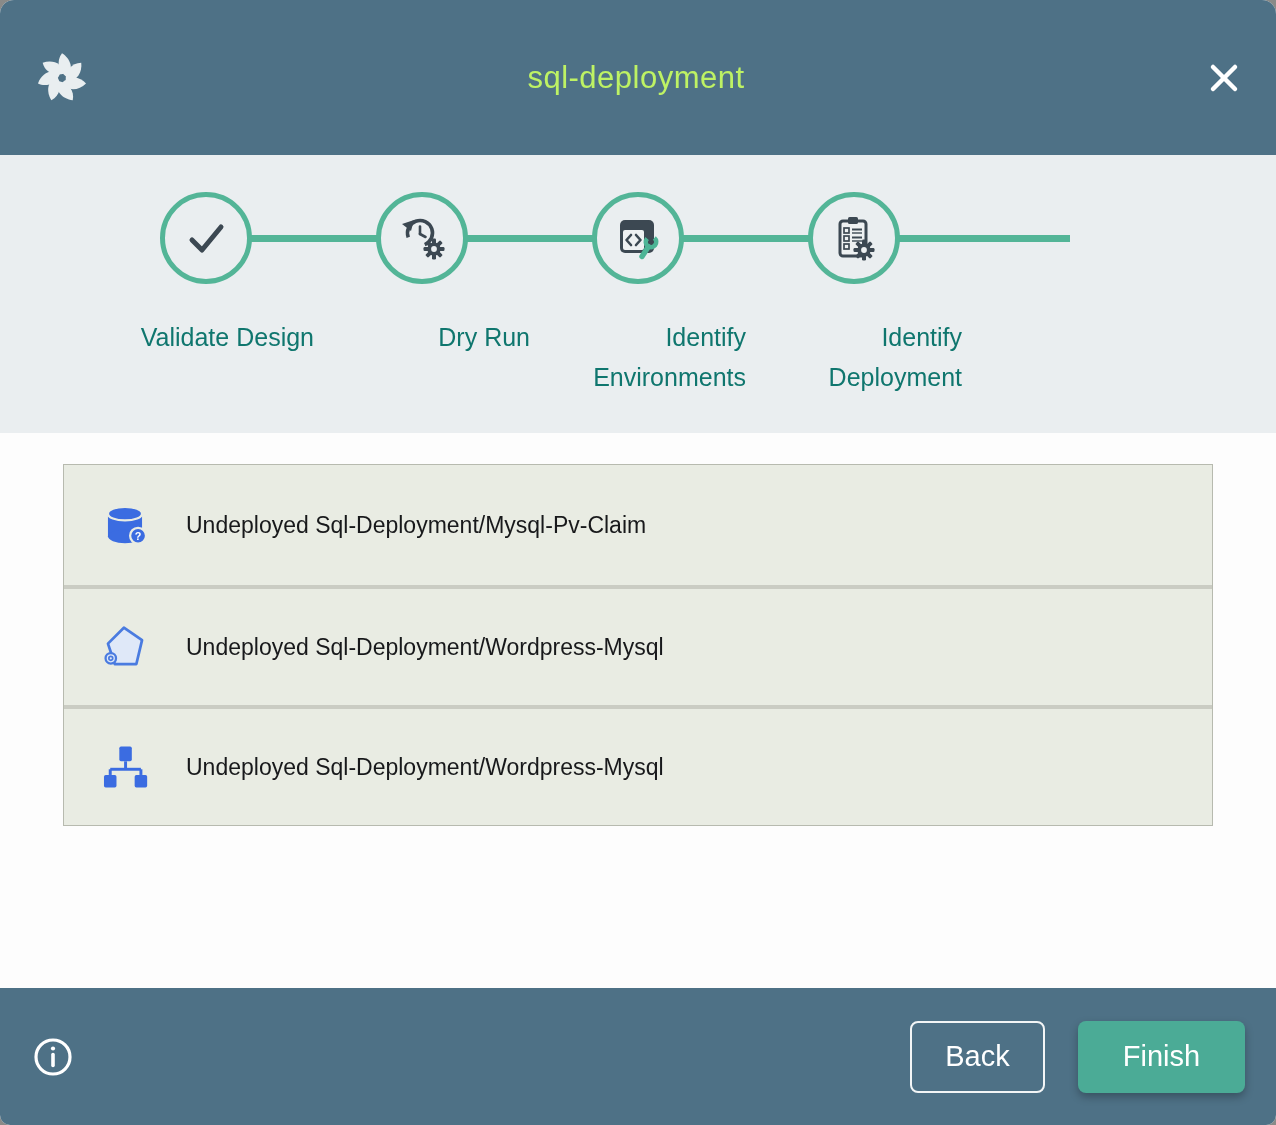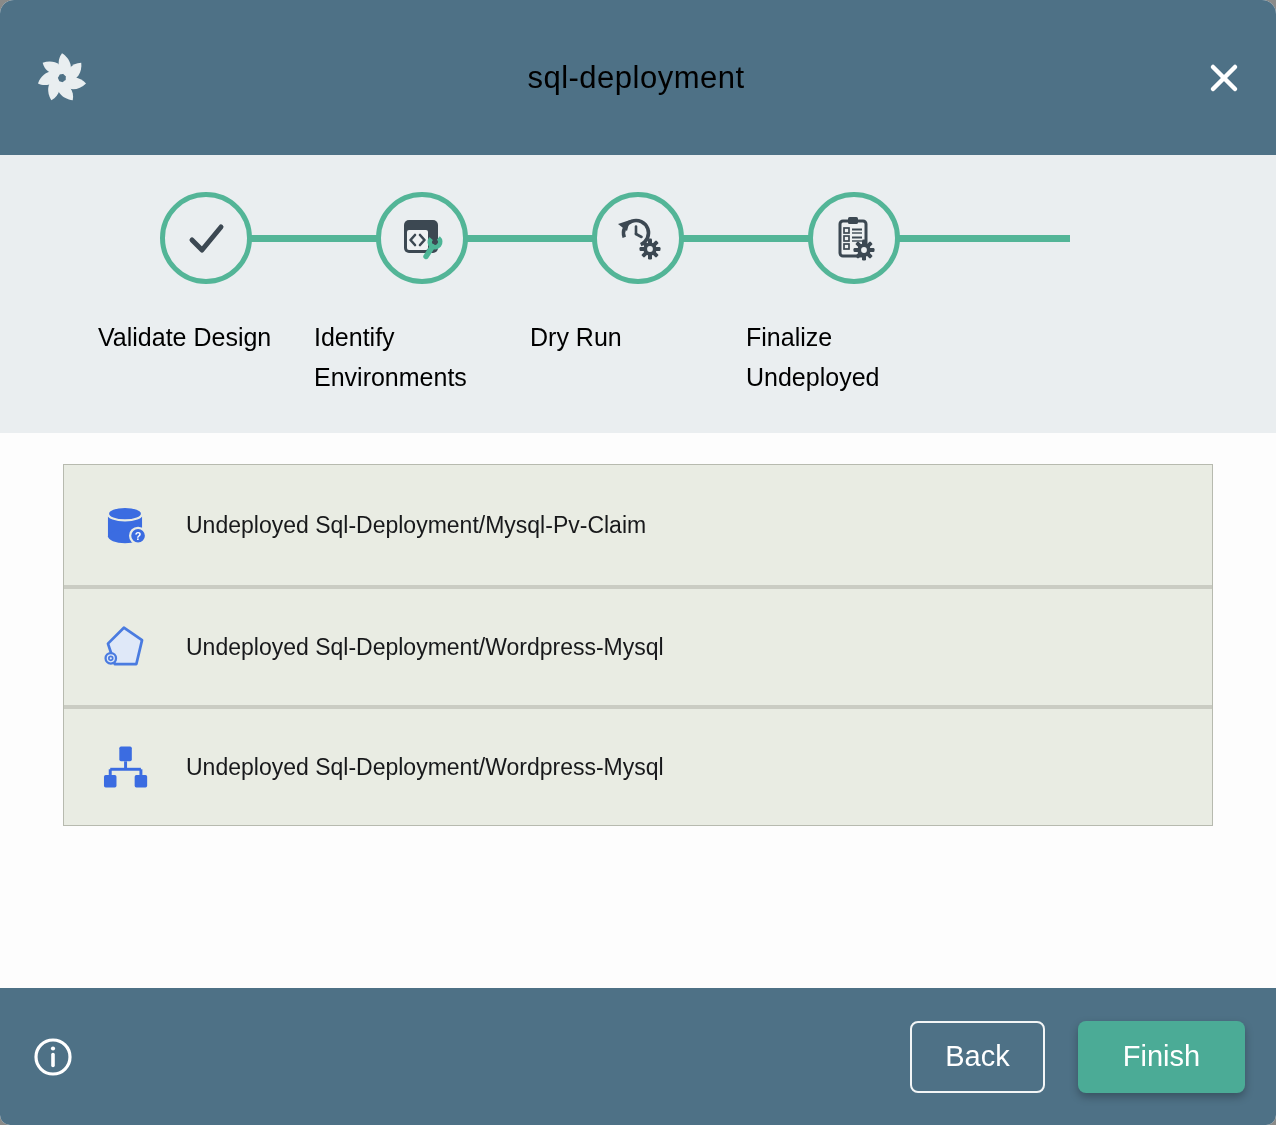--- a/index.html
+++ b/index.html
@@ -8,37 +8,37 @@
     width:1276px; height:1125px; display:flex; flex-direction:column;
     border-radius:14px 14px 10px 10px; overflow:hidden; background:#ffffff;
   }
   
   .hdr {
     height:155px; background:#4e7186; flex:0 0 auto;
     display:flex; align-items:center; padding:0 34px; position:relative;
   }
   .hdr-title {
     position:absolute; left:0; right:4px; text-align:center;
-    color:#000000; font-size:31px; letter-spacing:.5px;
+    color:#bef264; font-size:31px; letter-spacing:.5px;
   }
   .logo { width:56px; height:56px; z-index:1; }
   .close-btn { position:absolute; right:28px; top:50%; transform:translateY(-50%); width:48px; height:48px; cursor:pointer; display:flex; align-items:center; justify-content:center; }
   
   .stepper { height:278px; background:#eaeef0; flex:0 0 auto; position:relative; }
   .steps-row { width:1080px; margin:0 auto; position:relative; padding-top:37px; display:flex; }
   .connector { position:absolute; top:79.5px; left:108px; right:108px; height:7px; background:#53b597; }
   .step { width:216px; display:flex; flex-direction:column; align-items:center; }
   .step-circle {
     width:92px; height:92px; border-radius:50%; border:5px solid #53b597;
     background:#eaeef0; position:relative; z-index:1;
     display:flex; align-items:center; justify-content:center;
   }
   .step-circle.current { background:#c6d3db; }
   .step-label {
-    margin-top:33px; font-size:25px; color:#000000; text-align:left; line-height:1.6; width:216px;
+    margin-top:33px; font-size:25px; color:#0f766e; text-align:right; line-height:1.6; width:216px;
   }
   
   .content { flex:1 1 auto; background:#fdfdfd; }
   .list-box {
     width:1150px; margin:31px 0 0 63px;
     border:1px solid #b7baaf; background:#e9ece3;
   }
   .list-row { display:flex; align-items:center; background:#e9ece3; }
   .list-row + .list-row { border-top:4px solid #caccc3; }
   .row-head { height:114px; padding-left:32px; }
@@ -96,49 +96,49 @@
           <svg width="48" height="48" viewBox="0 0 48 48">
             <path d="M10 26 L20 36 L39 13" fill="none" stroke="#3c4852" stroke-width="5" stroke-linecap="round" stroke-linejoin="round"></path>
           </svg>
         </div>
         <div class="step-label">Validate Design</div>
       </div>
 
       <div class="step">
         <div class="step-circle">
           <svg width="50" height="50" viewBox="0 0 50 50">
-            <rect x="7" y="7" width="34" height="33" rx="5" fill="#3c4852"></rect>
-            <rect x="10" y="17" width="21" height="20" rx="2" fill="#eef1f2"></rect>
-            <path d="M18 22 L13.5 27 L18 32" fill="none" stroke="#3c4852" stroke-width="2.6" stroke-linecap="round" stroke-linejoin="round"></path>
-            <path d="M23 22 L27.5 27 L23 32" fill="none" stroke="#3c4852" stroke-width="2.6" stroke-linecap="round" stroke-linejoin="round"></path>
-            <circle cx="38" cy="29" r="5.2" fill="none" stroke="#4db596" stroke-width="4.6" stroke-dasharray="24 9" transform="rotate(-50 38 29)"></circle>
-            <line x1="35.5" y1="33.5" x2="29" y2="43.5" stroke="#4db596" stroke-width="5.4" stroke-linecap="round"></line>
-          </svg>
-        </div>
-        <div class="step-label">Identify Environments</div>
-      </div>
-
-      <div class="step">
-        <div class="step-circle">
-          <svg width="50" height="50" viewBox="0 0 50 50">
             <circle cx="23" cy="20" r="12.5" fill="none" stroke="#3c4852" stroke-width="3.6" stroke-dasharray="58 21" transform="rotate(160 23 20)"></circle>
             <polygon points="5,11 17,7 14,18" fill="#3c4852"></polygon>
             <line x1="23" y1="13.5" x2="23" y2="21" stroke="#3c4852" stroke-width="2.6" stroke-linecap="round"></line>
             <line x1="23" y1="21" x2="28.5" y2="24" stroke="#3c4852" stroke-width="2.6" stroke-linecap="round"></line>
             <g transform="translate(37,36)">
               <rect x="-2" y="-10.5" width="4" height="21" rx="1.2" fill="#3c4852"></rect>
               <rect x="-2" y="-10.5" width="4" height="21" rx="1.2" fill="#3c4852" transform="rotate(45)"></rect>
               <rect x="-2" y="-10.5" width="4" height="21" rx="1.2" fill="#3c4852" transform="rotate(90)"></rect>
               <rect x="-2" y="-10.5" width="4" height="21" rx="1.2" fill="#3c4852" transform="rotate(135)"></rect>
               <circle r="6.6" fill="#3c4852"></circle>
               <circle r="2.9" fill="#eaeef0"></circle>
             </g>
           </svg>
         </div>
         <div class="step-label">Dry Run</div>
+      </div>
+
+      <div class="step">
+        <div class="step-circle">
+          <svg width="50" height="50" viewBox="0 0 50 50">
+            <rect x="7" y="7" width="34" height="33" rx="5" fill="#3c4852"></rect>
+            <rect x="10" y="17" width="21" height="20" rx="2" fill="#eef1f2"></rect>
+            <path d="M18 22 L13.5 27 L18 32" fill="none" stroke="#3c4852" stroke-width="2.6" stroke-linecap="round" stroke-linejoin="round"></path>
+            <path d="M23 22 L27.5 27 L23 32" fill="none" stroke="#3c4852" stroke-width="2.6" stroke-linecap="round" stroke-linejoin="round"></path>
+            <circle cx="38" cy="29" r="5.2" fill="none" stroke="#4db596" stroke-width="4.6" stroke-dasharray="24 9" transform="rotate(-50 38 29)"></circle>
+            <line x1="35.5" y1="33.5" x2="29" y2="43.5" stroke="#4db596" stroke-width="5.4" stroke-linecap="round"></line>
+          </svg>
+        </div>
+        <div class="step-label">Identify Environments</div>
       </div>
 
       <div class="step">
         <div class="step-circle">
           <svg width="50" height="50" viewBox="0 0 50 50">
             <rect x="11" y="8" width="26" height="35" rx="3" fill="#eef1f2" stroke="#3c4852" stroke-width="3"></rect>
             <rect x="19" y="4" width="10" height="7" rx="1.6" fill="#3c4852"></rect>
             <rect x="15" y="15" width="5" height="5" fill="none" stroke="#3c4852" stroke-width="1.7"></rect>
             <rect x="15" y="23" width="5" height="5" fill="none" stroke="#3c4852" stroke-width="1.7"></rect>
             <rect x="15" y="31" width="5" height="5" fill="none" stroke="#3c4852" stroke-width="1.7"></rect>
@@ -149,21 +149,21 @@
             <g transform="translate(35,37)">
               <rect x="-2" y="-10.5" width="4" height="21" rx="1.2" fill="#3c4852"></rect>
               <rect x="-2" y="-10.5" width="4" height="21" rx="1.2" fill="#3c4852" transform="rotate(45)"></rect>
               <rect x="-2" y="-10.5" width="4" height="21" rx="1.2" fill="#3c4852" transform="rotate(90)"></rect>
               <rect x="-2" y="-10.5" width="4" height="21" rx="1.2" fill="#3c4852" transform="rotate(135)"></rect>
               <circle r="6.6" fill="#3c4852"></circle>
               <circle r="2.9" fill="#eef1f2"></circle>
             </g>
           </svg>
         </div>
-        <div class="step-label">Finalize Undeployed</div>
+        <div class="step-label">Identify Deployment</div>
       </div>
 
 
     </div>
   </div>
 
   <div class="content">
     <div class="list-box">
 
 

